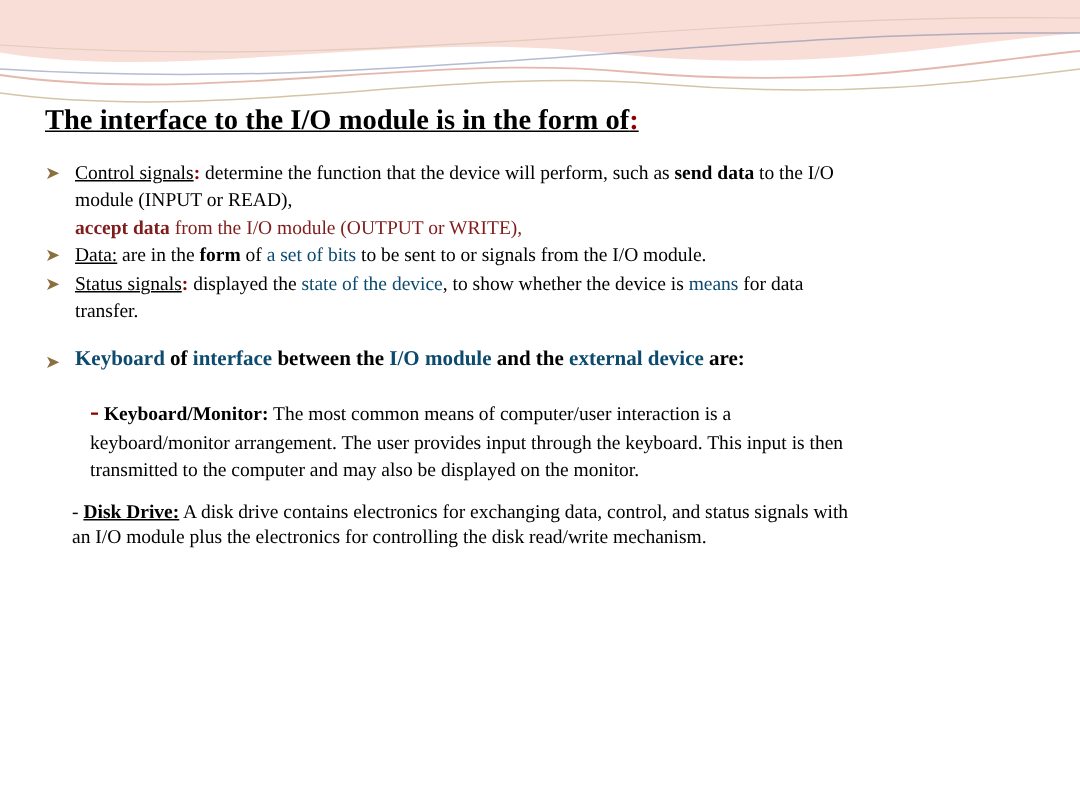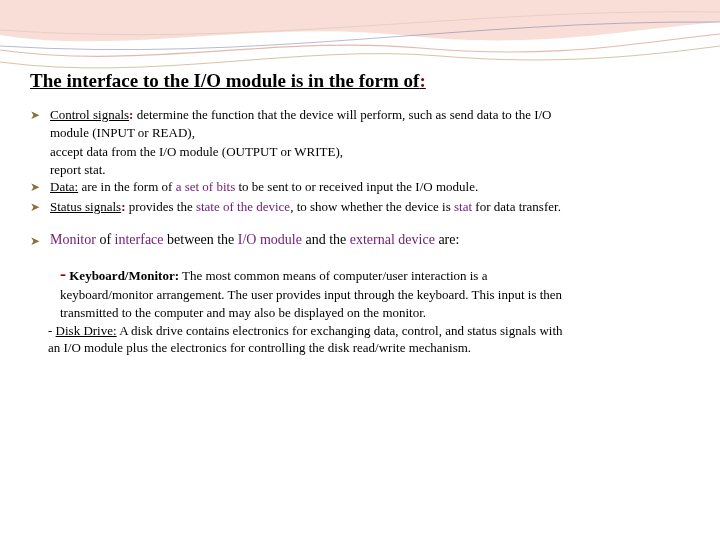--- a/index.html
+++ b/index.html
@@ -5,29 +5,29 @@
 html,body{margin:0;padding:0;width:720px;height:540px;font-family:Georgia,'Times New Roman',serif;overflow:hidden}
 .slide{position:relative;width:604px;height:540px;background:#fff}
 .bg-waves{position:absolute;top:0;left:0;width:720px;height:120px;pointer-events:none}
 .content{position:absolute;top:70px;left:30px;right:30px}
 .title{font-size:19px;font-weight:bold;text-decoration:underline;color:#000;margin:0 0 14px 0}
 .title .red-colon{color:#8b0000}
 .bullet{position:relative;padding-left:20px;font-size:13px;line-height:1.35;margin-bottom:2px;color:#000}
 .bullet .arrow{position:absolute;left:0;top:1px;color:#8b6f3e;font-size:12px}
 .term{font-weight:normal;text-decoration:underline}
 .term-colon{color:#8b0000;font-weight:bold}
-.cont{padding-left:20px;font-size:13px;line-height:1.35;color:#000000}
-.red{color:#701a75}
+.cont{padding-left:20px;font-size:13px;line-height:1.35;color:#7f1d1d}
+.red{color:#0c4a6e}
 .examples{margin-top:16px;padding-left:20px;position:relative;font-size:14px;line-height:1.35}
 .examples .arrow{position:absolute;left:0;top:2px;color:#8b6f3e;font-size:12px}
 .sub{margin-top:12px;padding-left:30px;font-size:13px;line-height:1.35}
 .sub .dash{color:#8b0000;font-size:18px;font-weight:bold}
 .sub .stitle{font-weight:bold;}
-.sub2{margin-top:0;padding-left:18px;font-size:13px;line-height:1.35}
-b{font-weight:normal}
+.sub2{margin-top:10px;padding-left:18px;font-size:13px;line-height:1.35}
+b{font-weight:bold}
 </style>
 </head>
 <body>
 
 <div class="slide">
   <svg class="bg-waves" viewBox="0 0 720 120" preserveAspectRatio="none">
     <path d="M0,35 C120,55 260,20 400,35 C540,50 620,30 720,22 L720,0 L0,0 Z" fill="#f8dad3" opacity="0.9"></path>
     <path d="M0,50 C140,70 280,35 420,48 C560,60 640,42 720,34" fill="none" stroke="#d89a8a" stroke-width="1.2" opacity="0.7"></path>
     <path d="M0,62 C150,82 300,44 440,56 C560,66 650,55 720,46" fill="none" stroke="#b99c6a" stroke-width="1" opacity="0.6"></path>
     <path d="M0,46 C260,62 460,20 720,22" fill="none" stroke="#6b7aa6" stroke-width="1" opacity="0.5"></path>
@@ -40,37 +40,34 @@
     </h1>
 
     <div class="bullet">
       <span class="arrow">➤</span>
       <span class="term">Control signals</span><span class="term-colon">:</span>
       <span>determine the function that the device will perform, such as </span><b>send data</b><span> to the I/O module (INPUT or READ),</span>
     </div>
     <div class="cont">
       <b>accept data</b><span> from the I/O module (OUTPUT or WRITE),</span>
     </div>
-    <div class="cont">
-      <b>report stat.</b>
+
+    <div class="bullet">
+      <span class="arrow">➤</span>
+      <span class="term">Data:</span><span> are in the </span><b>form</b><span> of </span><span class="red">a set of bits</span><span> to be sent to or signals from the I/O module.</span>
     </div>
 
     <div class="bullet">
       <span class="arrow">➤</span>
-      <span class="term">Data:</span><span> are in the </span><b>form</b><span> of </span><span class="red">a set of bits</span><span> to be sent to or received input the I/O module.</span>
-    </div>
-
-    <div class="bullet">
-      <span class="arrow">➤</span>
-      <span class="term">Status signals</span><span class="term-colon">:</span><span> provides the </span><span class="red">state of the device</span><span>, to show whether the device is </span><span class="red">stat</span><span> for data transfer.</span>
+      <span class="term">Status signals</span><span class="term-colon">:</span><span> displayed the </span><span class="red">state of the device</span><span>, to show whether the device is </span><span class="red">means</span><span> for data transfer.</span>
     </div>
 
     <div class="examples">
       <span class="arrow">➤</span>
-      <b class="red">Monitor</b><b> of </b><b class="red">interface</b><b> between the </b><b class="red">I/O module</b><b> and the </b><b class="red">external device</b><b> are:</b>
+      <b class="red">Keyboard</b><b> of </b><b class="red">interface</b><b> between the </b><b class="red">I/O module</b><b> and the </b><b class="red">external device</b><b> are:</b>
     </div>
 
     <div class="sub">
       <span class="dash">-</span>
       <span class="stitle">Keyboard/Monitor:</span><span> The most common means of computer/user interaction is a keyboard/monitor arrangement. The user provides input through the keyboard. This input is then transmitted to the computer and may also be displayed on the monitor.</span>
     </div>
 
     <div class="sub2">
       <span>- </span><b><span style="text-decoration:underline">Disk Drive:</span></b><span> A disk drive contains electronics for exchanging data, control, and status signals with an I/O module plus the electronics for controlling the disk read/write mechanism.</span>
     </div>

